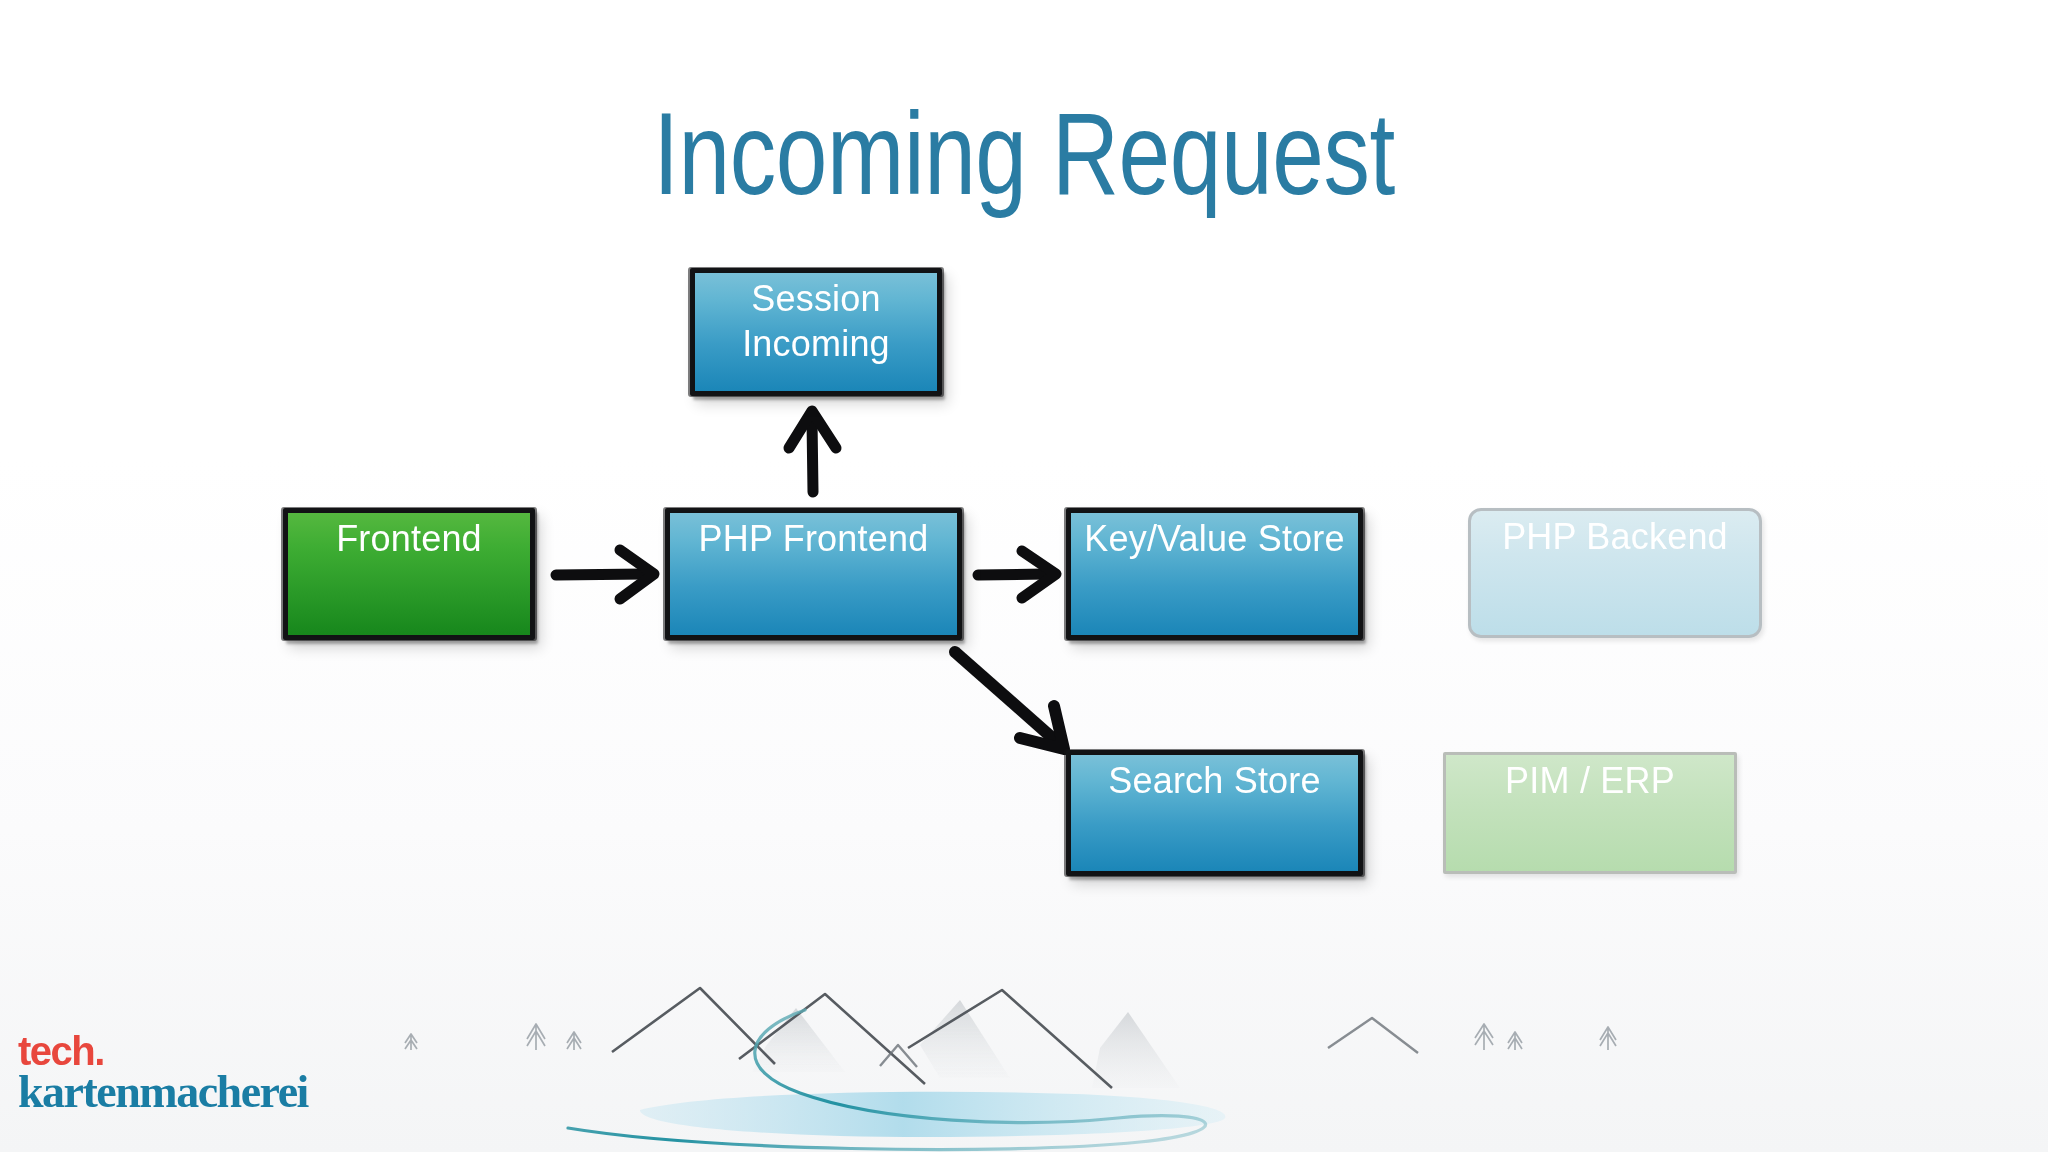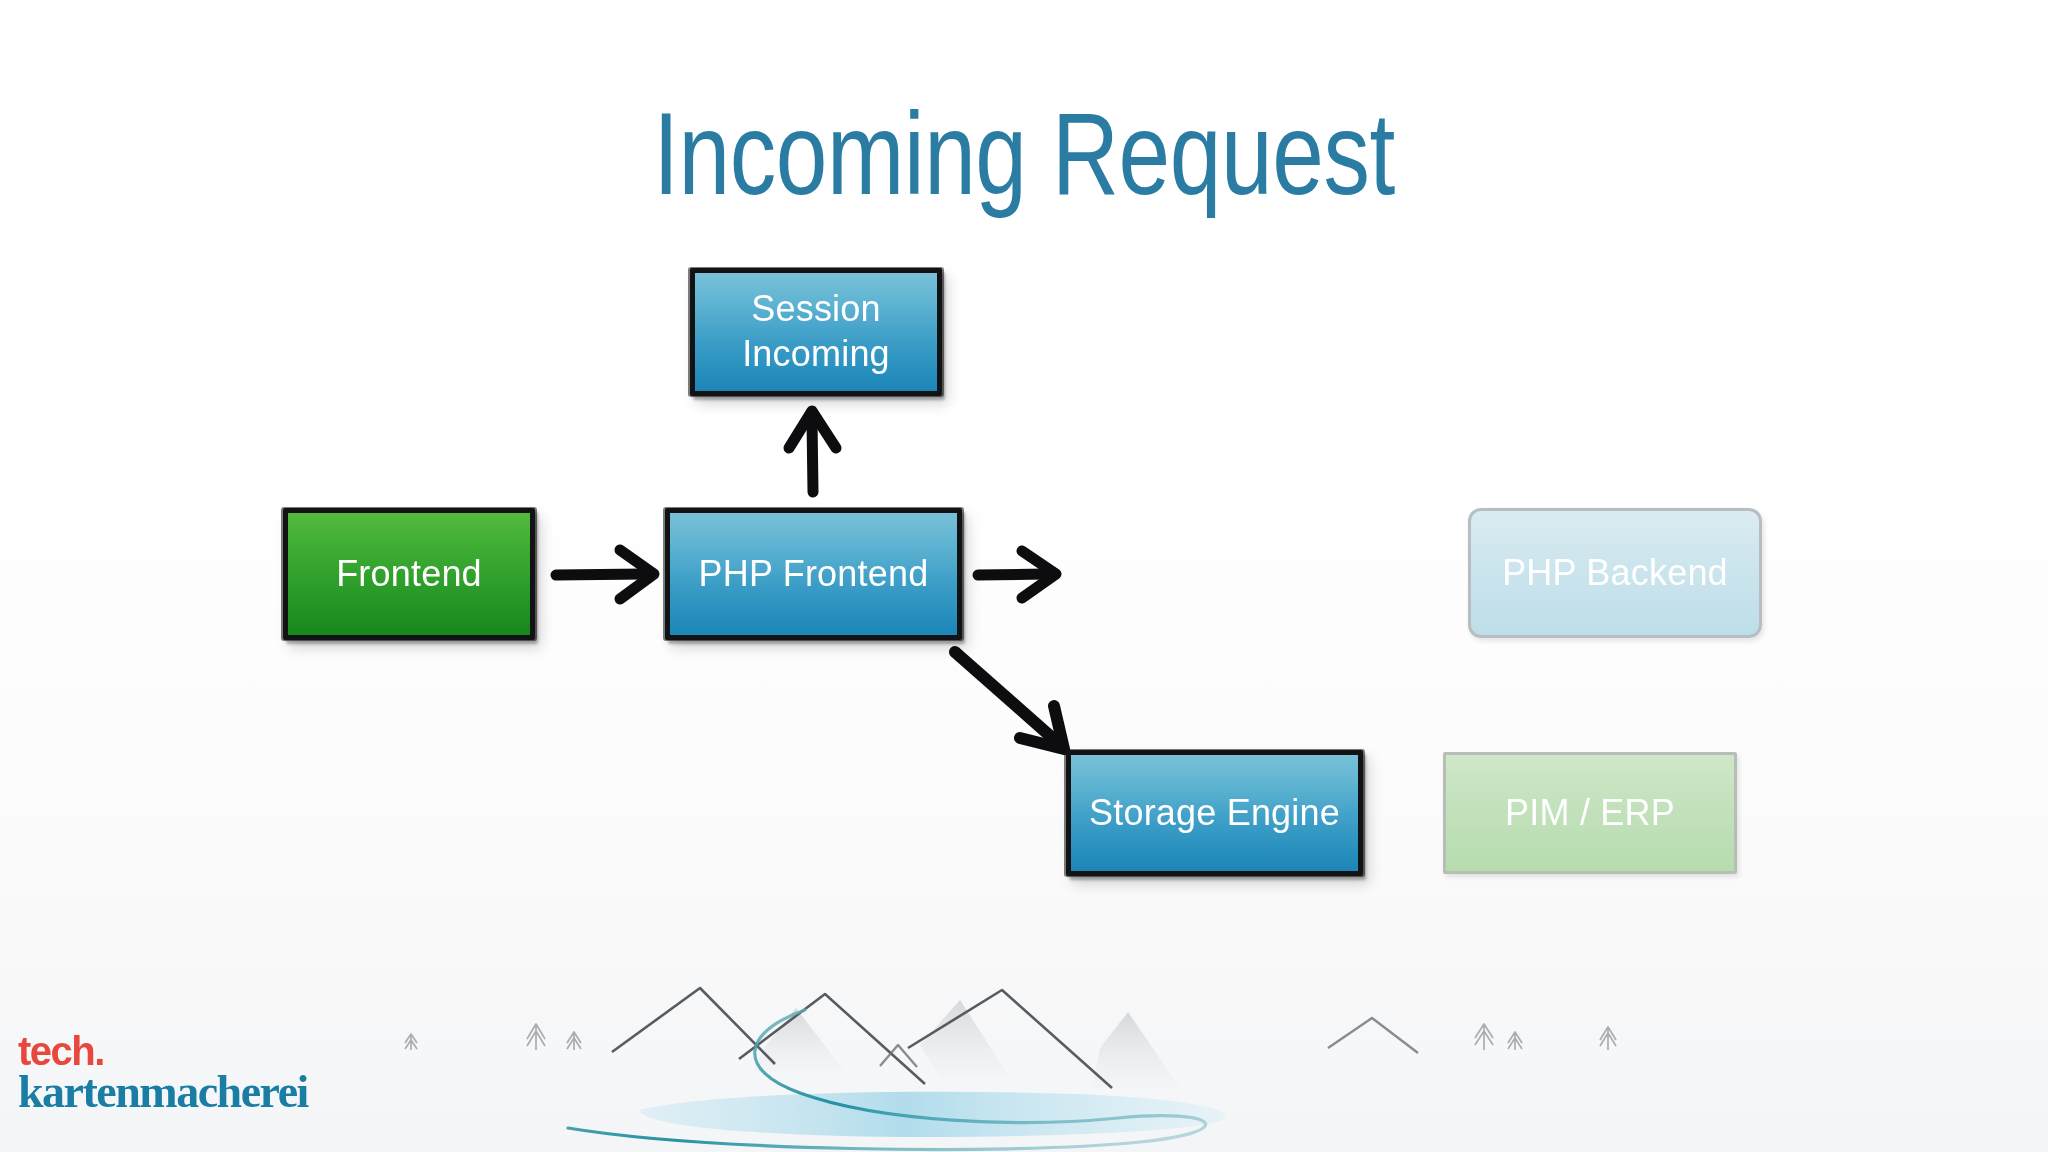--- a/index.html
+++ b/index.html
@@ -35,21 +35,21 @@
     transform: scaleX(0.80);
     transform-origin: 50% 0;
     white-space: nowrap;
   }
 
   
   .node {
     position: absolute;
     box-sizing: border-box;
     display: flex;
-    align-items: center;
+    align-items: flex-start;
     justify-content: center;
     text-align: center;
     color: #ffffff;
     font-family: "Liberation Sans", sans-serif;
     font-size: 36px;
     font-weight: 400;
     line-height: 1.24;
     letter-spacing: 0.2px;
     padding: 4px 10px;
   }
@@ -178,34 +178,37 @@
   </svg>
 
   <div class="node active green" id="box-webserver">
     <span>Frontend</span>
   </div>
 
   <div class="node active blue" id="box-php-frontend">
     <span>PHP Frontend</span>
   </div>
 
+  <div class="node active blue" id="box-kv-store">
+    <span>Key/Value Store</span>
+  </div>
 
   <div class="node faded blue-faded" id="box-php-backend">
     <span>PHP Backend</span>
   </div>
 
   <div class="node active blue" id="box-session">
     <span>
       <span>Session</span><br>
       <span>Incoming</span>
     </span>
   </div>
 
   <div class="node active blue" id="box-search">
-    <span>Storage Engine</span>
+    <span>Search Store</span>
   </div>
 
   <div class="node faded green-faded" id="box-pim-erp">
     <span>PIM / ERP</span>
   </div>
 
   <svg id="scenery" viewBox="0 0 2048 192" width="2048" height="192">
     <defs>
       <linearGradient id="horizFade" x1="0" y1="0" x2="1" y2="0">
         <stop offset="0%" stop-color="#d9dcde" stop-opacity="0"></stop>

